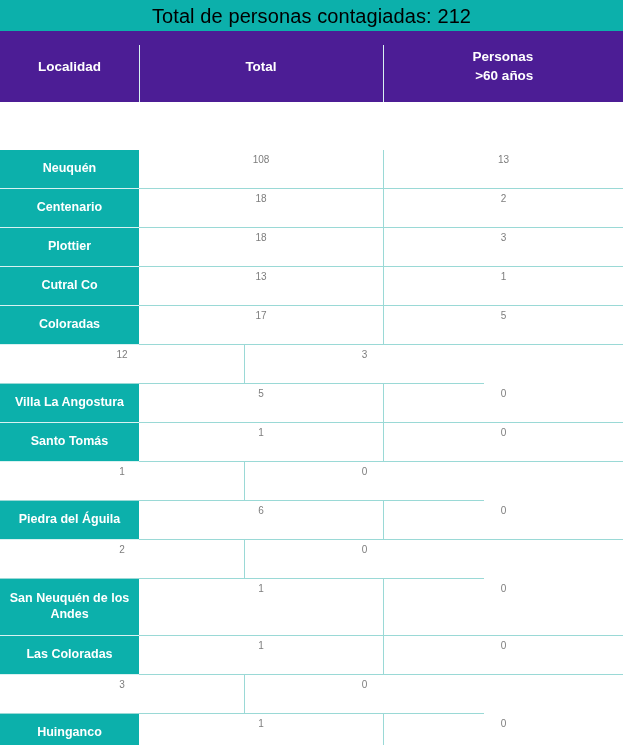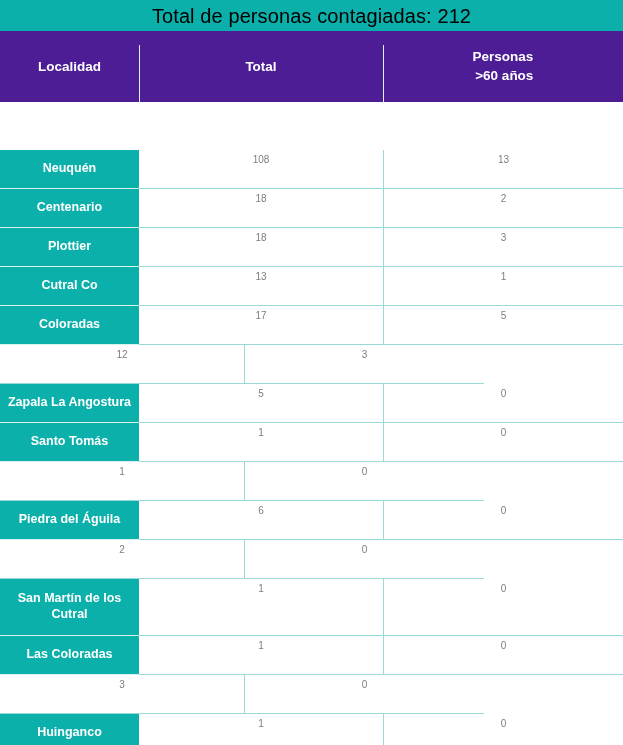--- a/index.html
+++ b/index.html
@@ -172,21 +172,21 @@
       <div class="row">
         <div class="cell-loc">Coloradas</div>
         <div class="cell-num c-total">17</div>
         <div class="cell-num c-mayores">5</div>
       </div>
       <div class="row">
         <div class="cell-num c-total">12</div>
         <div class="cell-num c-mayores">3</div>
       </div>
       <div class="row">
-        <div class="cell-loc">Zapala La Angostura</div>
+        <div class="cell-loc">Villa La Angostura</div>
         <div class="cell-num c-total">5</div>
         <div class="cell-num c-mayores">0</div>
       </div>
       <div class="row">
         <div class="cell-loc">Santo Tomás</div>
         <div class="cell-num c-total">1</div>
         <div class="cell-num c-mayores">0</div>
       </div>
       <div class="row">
         <div class="cell-num c-total">1</div>
@@ -195,21 +195,21 @@
       <div class="row">
         <div class="cell-loc">Piedra del Águila</div>
         <div class="cell-num c-total">6</div>
         <div class="cell-num c-mayores">0</div>
       </div>
       <div class="row">
         <div class="cell-num c-total">2</div>
         <div class="cell-num c-mayores">0</div>
       </div>
       <div class="row tall">
-        <div class="cell-loc">San Martín de los Cutral</div>
+        <div class="cell-loc">San Neuquén de los Andes</div>
         <div class="cell-num c-total">1</div>
         <div class="cell-num c-mayores">0</div>
       </div>
       <div class="row">
         <div class="cell-loc">Las Coloradas</div>
         <div class="cell-num c-total">1</div>
         <div class="cell-num c-mayores">0</div>
       </div>
       <div class="row">
         <div class="cell-num c-total">3</div>

